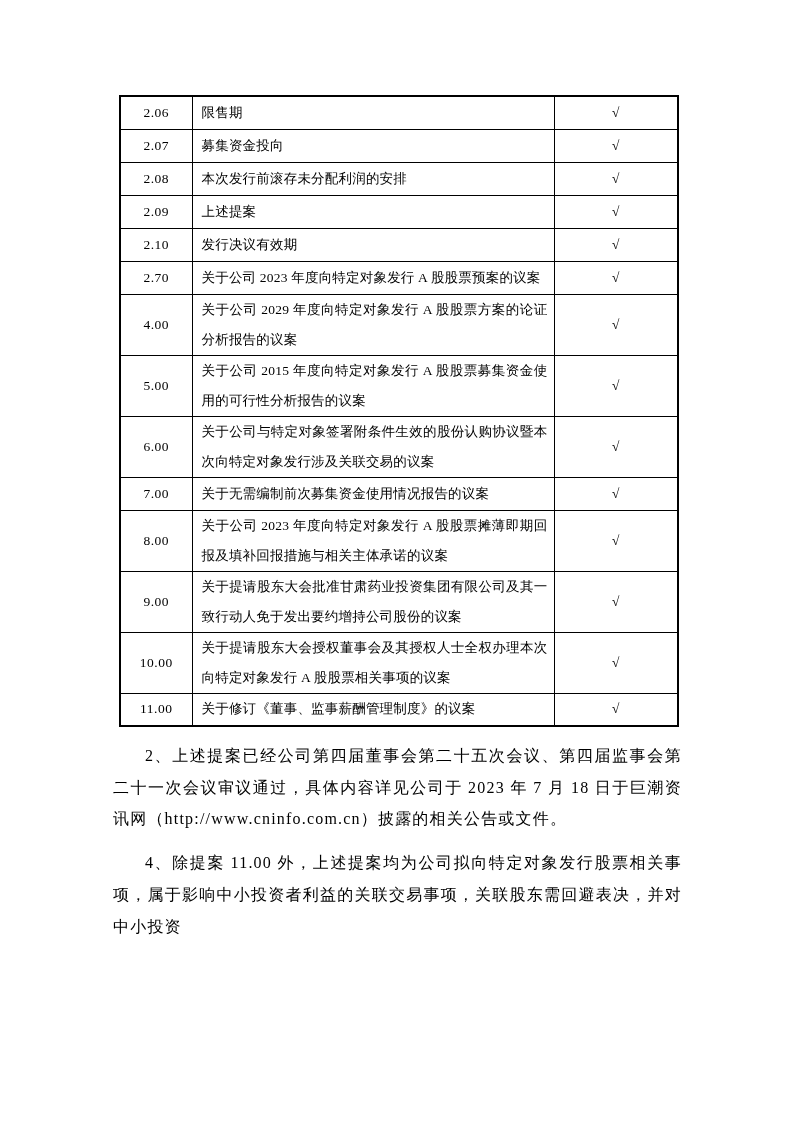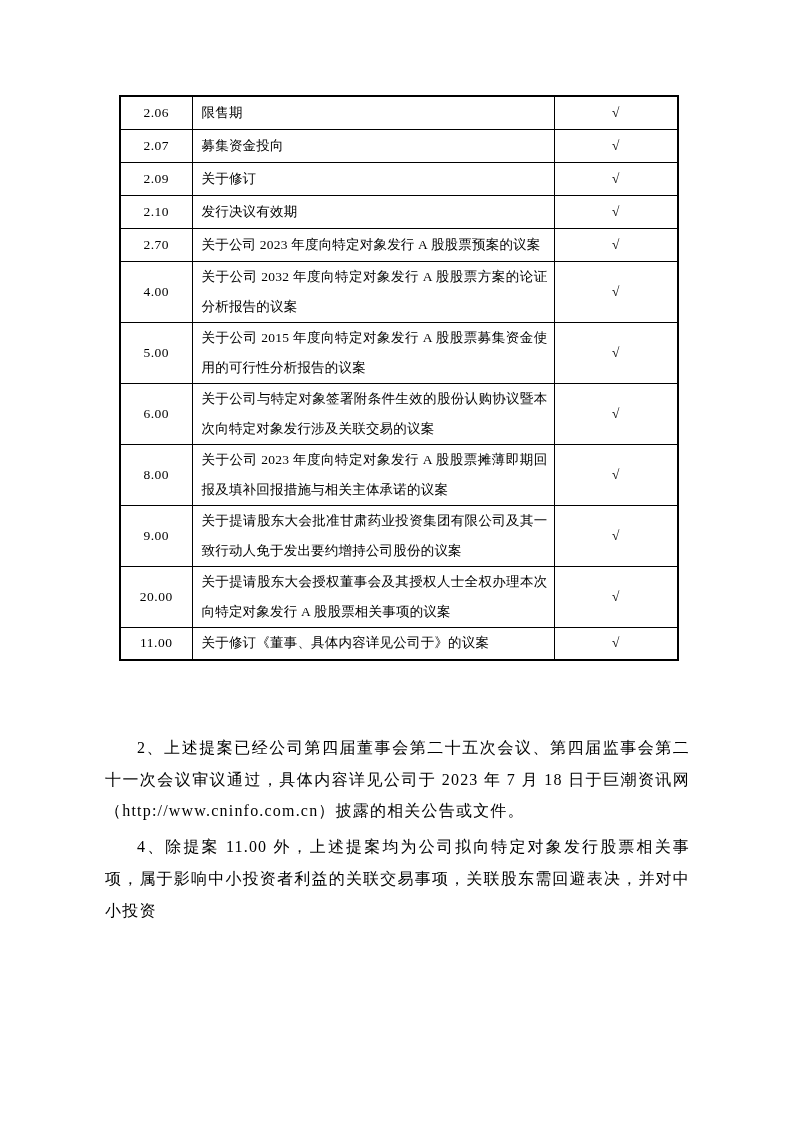--- a/index.html
+++ b/index.html
@@ -55,88 +55,98 @@
     top: 728px;
     width: 593px;
     font-size: 16px;
     line-height: 31.7px;
     letter-spacing: 1.2px;
     text-align: justify;
     text-justify: inter-character;
   }
   .paragraphs p {
     text-indent: 2em;
-    margin: 4px;
+    margin: 12px;
   }
 </style>
 </head>
 <body>
 
 <div class="page">
 
   <table class="proposal-table">
     <tbody>
         <tr class="row-1">
           <td class="c-no">2.06</td>
           <td class="c-title">限售期</td>
           <td class="c-check">√</td>
         </tr>
         <tr class="row-1">
           <td class="c-no">2.07</td>
           <td class="c-title">募集资金投向</td>
           <td class="c-check">√</td>
         </tr>
         <tr class="row-1">
+          <td class="c-no">2.08</td>
+          <td class="c-title">本次发行前滚存未分配利润的安排</td>
+          <td class="c-check">√</td>
+        </tr>
+        <tr class="row-1">
           <td class="c-no">2.09</td>
-          <td class="c-title">关于修订</td>
+          <td class="c-title">上述提案</td>
           <td class="c-check">√</td>
         </tr>
         <tr class="row-1">
           <td class="c-no">2.10</td>
           <td class="c-title">发行决议有效期</td>
           <td class="c-check">√</td>
         </tr>
         <tr class="row-1">
           <td class="c-no">2.70</td>
           <td class="c-title">关于公司 2023 年度向特定对象发行 A 股股票预案的议案</td>
           <td class="c-check">√</td>
         </tr>
         <tr class="row-2">
           <td class="c-no">4.00</td>
-          <td class="c-title">关于公司 2032 年度向特定对象发行 A 股股票方案的论证分析报告的议案</td>
+          <td class="c-title">关于公司 2029 年度向特定对象发行 A 股股票方案的论证分析报告的议案</td>
           <td class="c-check">√</td>
         </tr>
         <tr class="row-2">
           <td class="c-no">5.00</td>
           <td class="c-title">关于公司 2015 年度向特定对象发行 A 股股票募集资金使用的可行性分析报告的议案</td>
           <td class="c-check">√</td>
         </tr>
         <tr class="row-2">
           <td class="c-no">6.00</td>
           <td class="c-title">关于公司与特定对象签署附条件生效的股份认购协议暨本次向特定对象发行涉及关联交易的议案</td>
+          <td class="c-check">√</td>
+        </tr>
+        <tr class="row-1">
+          <td class="c-no">7.00</td>
+          <td class="c-title">关于无需编制前次募集资金使用情况报告的议案</td>
           <td class="c-check">√</td>
         </tr>
         <tr class="row-2">
           <td class="c-no">8.00</td>
           <td class="c-title">关于公司 2023 年度向特定对象发行 A 股股票摊薄即期回报及填补回报措施与相关主体承诺的议案</td>
           <td class="c-check">√</td>
         </tr>
         <tr class="row-2">
           <td class="c-no">9.00</td>
           <td class="c-title">关于提请股东大会批准甘肃药业投资集团有限公司及其一致行动人免于发出要约增持公司股份的议案</td>
           <td class="c-check">√</td>
         </tr>
         <tr class="row-2">
-          <td class="c-no">20.00</td>
+          <td class="c-no">10.00</td>
           <td class="c-title">关于提请股东大会授权董事会及其授权人士全权办理本次向特定对象发行 A 股股票相关事项的议案</td>
           <td class="c-check">√</td>
         </tr>
         <tr class="row-1">
           <td class="c-no">11.00</td>
-          <td class="c-title">关于修订《董事、具体内容详见公司于》的议案</td>
+          <td class="c-title">关于修订《董事、监事薪酬管理制度》的议案</td>
           <td class="c-check">√</td>
         </tr>
       </tbody>
   </table>
 
   <div class="paragraphs">
       <p>2、上述提案已经公司第四届董事会第二十五次会议、第四届监事会第二十一次会议审议通过，具体内容详见公司于 2023 年 7 月 18 日于巨潮资讯网（http://www.cninfo.com.cn）披露的相关公告或文件。</p>
       <p>4、除提案 11.00 外，上述提案均为公司拟向特定对象发行股票相关事项，属于影响中小投资者利益的关联交易事项，关联股东需回避表决，并对中小投资</p>
     </div>
 

